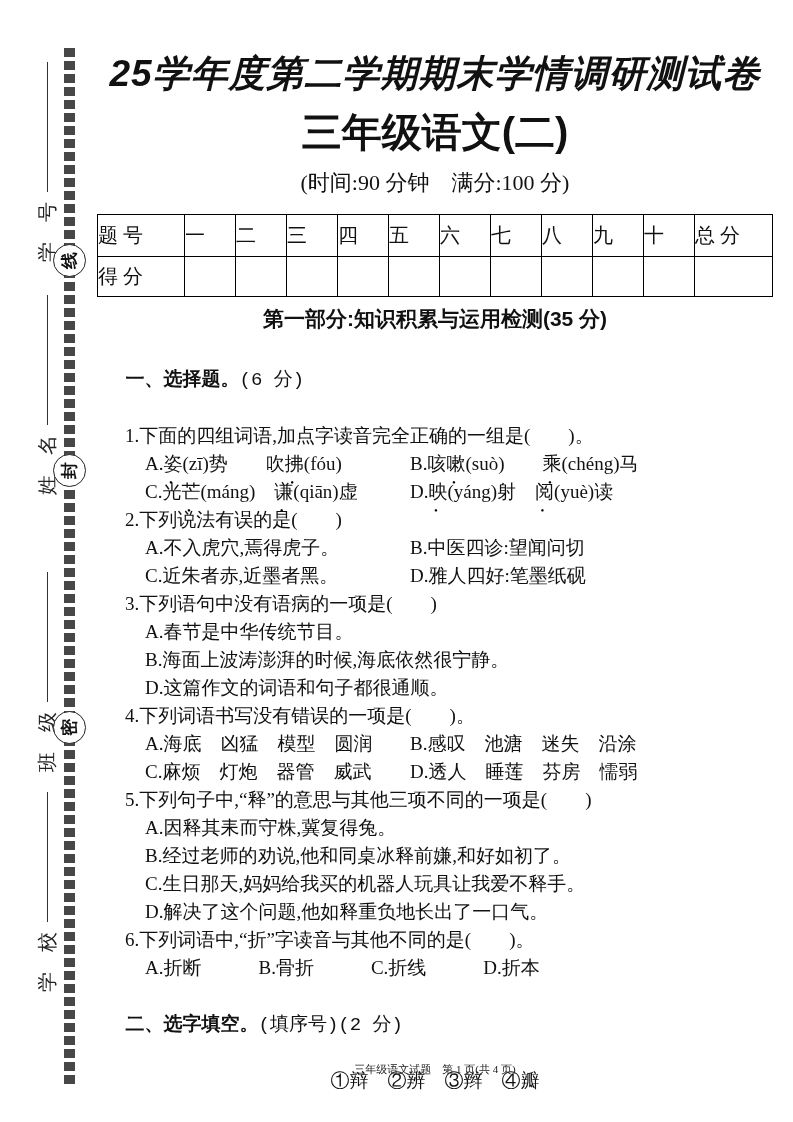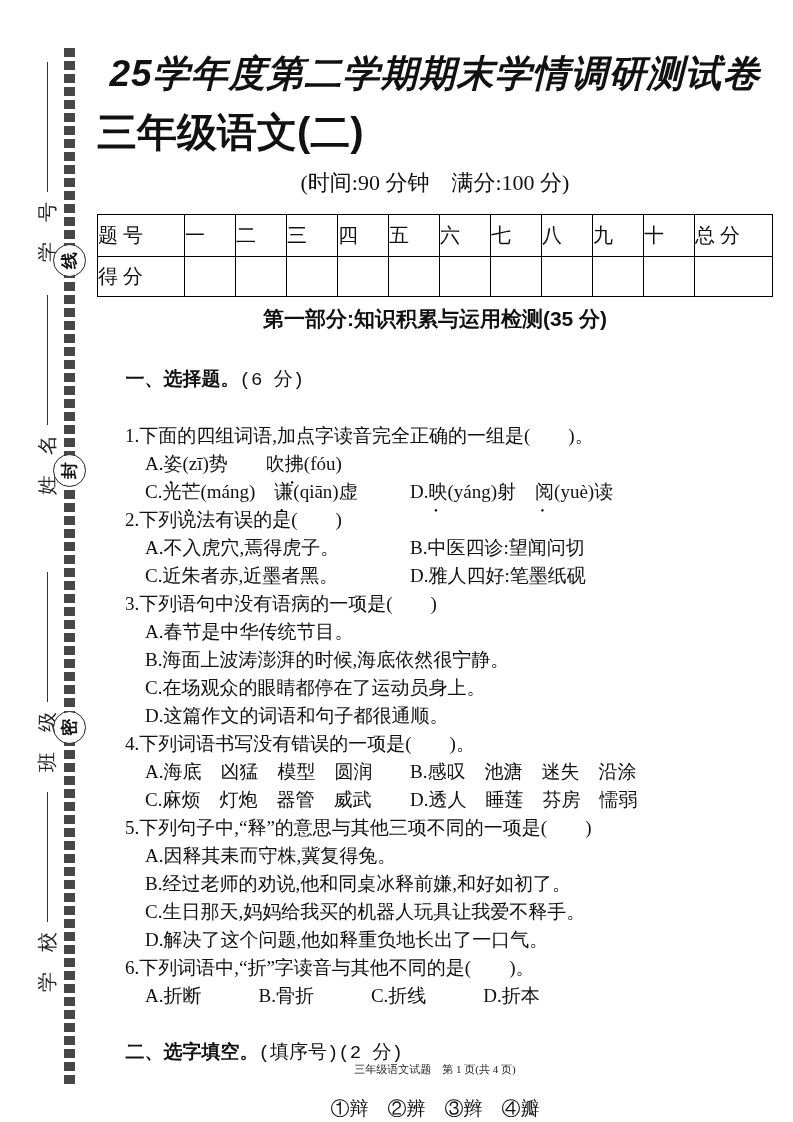--- a/index.html
+++ b/index.html
@@ -25,21 +25,21 @@
   .seal{
     position:absolute;left:53px;width:31px;height:31px;
     border:1.6px solid #222;border-radius:50%;background:#fff;
     display:flex;align-items:center;justify-content:center;z-index:2;
   }
   .seal span{transform:rotate(-90deg);font-size:17px;font-weight:bold;}
   
   .content{position:absolute;left:97px;top:0;width:676px;}
   .hei{font-family:"Liberation Sans",sans-serif;font-weight:bold;}
   .title{margin-top:50px;text-align:center;font-size:37px;line-height:48px;letter-spacing:1px;font-style:italic;}
-  .subtitle{margin-top:8px;font-size:40px;line-height:52px;}
+  .subtitle{margin-top:8px;text-align:center;font-size:40px;line-height:52px;}
   .meta{margin-top:10px;text-align:center;font-size:22px;line-height:30px;}
   
   table.score{border-collapse:collapse;table-layout:fixed;width:676px;margin-top:16px;}
   table.score td{border:1.6px solid #000;text-align:left;font-size:20px;padding:0;}
   table.score tr.r1 td{height:41px;}
   table.score tr.r2 td{height:39px;}
   
   .part-head{margin-top:8px;text-align:center;font-size:21px;line-height:28px;}
   .qbody{margin-top:4px;font-size:19px;line-height:28px;}
   .line{white-space:pre;}
@@ -146,40 +146,40 @@
   <div class="part-head hei">第一部分:知识积累与运用检测(35 分)</div>
 
   <div class="qbody">
     <div class="line">
       <span class="hei">一、选择题。</span><span class="sec-rest">(6 分)</span>
     </div>
 
     <div class="line indent1">1.下面的四组词语,加点字读音完全正确的一组是(　　)。</div>
     <div class="opt-row">
       <span class="colL"><span>A.</span><span class="em-dot">姿</span><span>(zī)势</span><span>　　</span><span>吹</span><span class="em-dot">拂</span><span>(fóu)</span></span>
+      <span class="colR"><span>B.咳</span><span class="em-dot">嗽</span><span>(suò)</span><span>　　</span><span class="em-dot">乘</span><span>(chéng)马</span></span>
     </div>
     <div class="opt-row">
       <span class="colL"><span>C.光</span><span class="em-dot">芒</span><span>(máng)</span><span>　</span><span class="em-dot">谦</span><span>(qiān)虚</span></span>
       <span class="colR"><span>D.</span><span class="em-dot">映</span><span>(yáng)射</span><span>　</span><span class="em-dot">阅</span><span>(yuè)读</span></span>
     </div>
 
     <div class="line indent1">2.下列说法有误的是(　　)</div>
     <div class="opt-row">
       <span class="colL">A.不入虎穴,焉得虎子。</span>
       <span class="colR">B.中医四诊:望闻问切</span>
     </div>
     <div class="opt-row">
       <span class="colL">C.近朱者赤,近墨者黑。</span>
       <span class="colR">D.雅人四好:笔墨纸砚</span>
     </div>
 
     <div class="line indent1">3.下列语句中没有语病的一项是(　　)</div>
     <div class="line indent2">A.春节是中华传统节目。</div>
     <div class="line indent2">B.海面上波涛澎湃的时候,海底依然很宁静。</div>
-    <div class="line indent2">C.在场观众的眼睛都停在了运动员身上。</div>
     <div class="line indent2">D.这篇作文的词语和句子都很通顺。</div>
 
     <div class="line indent1">4.下列词语书写没有错误的一项是(　　)。</div>
     <div class="opt-row">
       <span class="colL">A.海底　凶猛　模型　圆润</span>
       <span class="colR">B.感叹　池溏　迷失　沿涂</span>
     </div>
     <div class="opt-row">
       <span class="colL">C.麻烦　灯炮　器管　威武</span>
       <span class="colR">D.透人　睡莲　芬房　懦弱</span>

